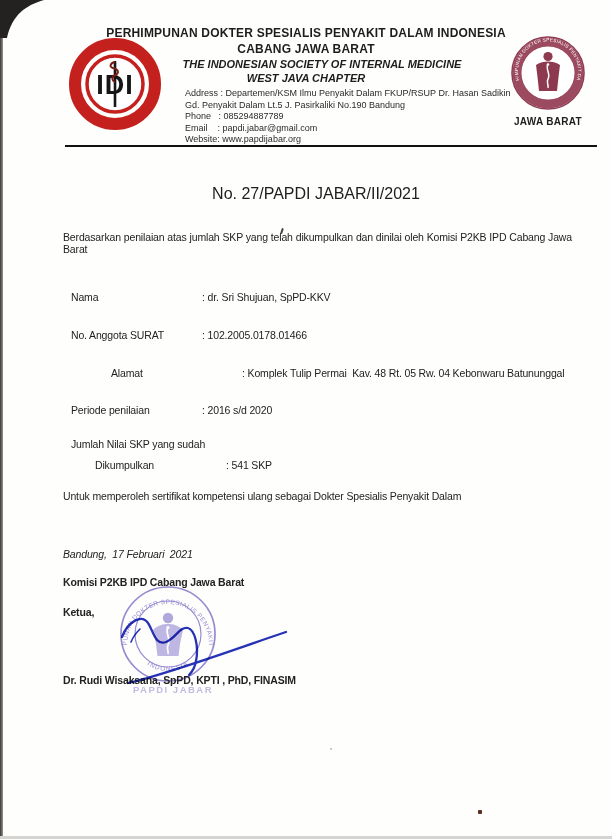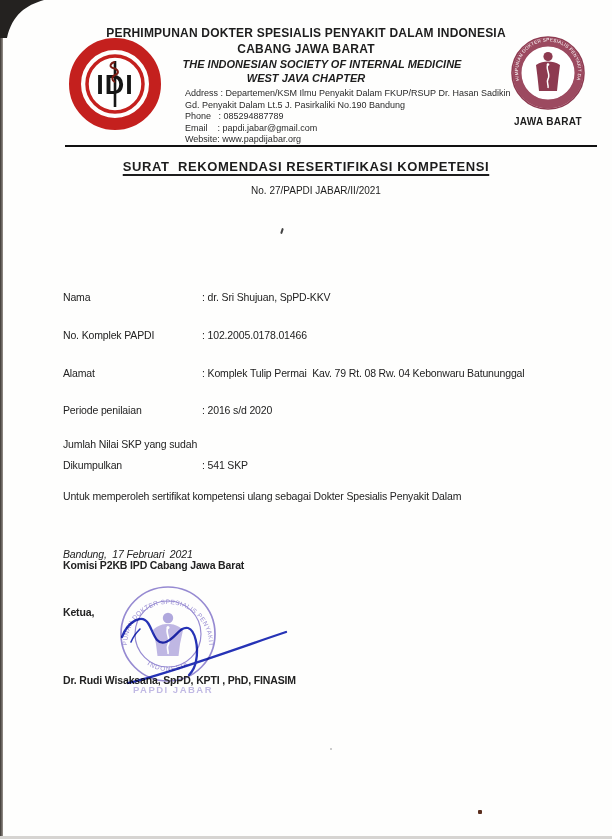--- a/index.html
+++ b/index.html
@@ -15,31 +15,31 @@
   .org1{top:26px;font-size:12px;font-weight:bold;letter-spacing:.2px;}
   .org2{top:42px;font-size:12px;font-weight:bold;letter-spacing:.2px;}
   .orgEn1{top:58px;font-size:11px;font-weight:bold;font-style:italic;padding-left:32px;}
   .orgEn2{top:72px;font-size:11px;font-weight:bold;font-style:italic;}
   .addr{left:185px;font-size:9px;color:#2a2a2a;}
   .addr1{top:88px;} .addr2{top:99.5px;} .addr3{top:111px;} .addr4{top:122.5px;} .addr5{top:134px;}
   .hrule{top:145px;left:65px;width:532px;height:2px;background:#111;}
   
   .title{top:159px;font-size:13px;font-weight:bold;letter-spacing:.6px;}
   .title span{text-decoration:underline;text-decoration-thickness:1.6px;text-underline-offset:3px;}
-  .letterNo{top:185px;font-size:10px;margin-left:20px;}
+  .letterNo{top:185px;font-size:16px;margin-left:20px;}
   .bodytxt{font-size:10.5px;letter-spacing:-.15px;color:#222;}
   .introL1{top:231px;left:63px;width:509px;text-align:justify;text-align-last:justify;word-spacing:-1px;}
   .introL2{top:256px;left:63px;}
-  .f-label{left:63px;}
+  .f-label{left:71px;}
   .f-value{left:202px;}
-  .fy1{top:291px;} .fy2{top:329px;} .fy3{top:367px;} .fy4{top:404px;}
-  .fy5a{top:438px;} .fy5b{top:459px;}
+  .fy1{top:291px;} .fy2{top:329px;} .fy3{top:367px;margin-left:40px;} .fy4{top:404px;}
+  .fy5a{top:438px;} .fy5b{top:459px;margin-left:24px;}
   .closing{top:490px;left:63px;}
   .dateline{top:548px;left:63px;font-style:italic;}
-  .committee{top:559px;left:63px;font-weight:bold;}
+  .committee{top:576px;left:63px;font-weight:bold;}
   .ketua{top:606px;left:63px;font-weight:bold;}
   .signerName{top:674px;left:63px;font-weight:bold;z-index:5;}
   
   .stamp{position:absolute;left:118px;top:584px;width:100px;height:100px;
          opacity:.85;mix-blend-mode:multiply;z-index:3;}
   .stampSub{top:684px;left:103px;width:140px;text-align:center;
             font-size:9.5px;font-weight:bold;letter-spacing:1.5px;
             color:#8577cc;opacity:.5;filter:blur(.4px);z-index:2;}
   .sig{position:absolute;left:100px;top:595px;width:220px;height:100px;z-index:6;
        mix-blend-mode:multiply;}
@@ -97,32 +97,32 @@
   <div class="abs center org1">PERHIMPUNAN DOKTER SPESIALIS PENYAKIT DALAM INDONESIA</div>
   <div class="abs center orgEn1">THE INDONESIAN SOCIETY OF INTERNAL MEDICINE</div>
   <div class="abs center orgEn2">WEST JAVA CHAPTER</div>
   <div class="abs addr addr1">Address : Departemen/KSM Ilmu Penyakit Dalam FKUP/RSUP Dr. Hasan Sadikin</div>
   <div class="abs addr addr2">Gd. Penyakit Dalam Lt.5 J. Pasirkaliki No.190 Bandung</div>
   <div class="abs addr addr3">Phone   : 085294887789</div>
   <div class="abs addr addr4">Email    : papdi.jabar@gmail.com</div>
   <div class="abs addr addr5">Website: www.papdijabar.org</div>
   <div class="abs hrule"></div>
 
-  <div class="abs center title"><span>SURAT  REKOMENDASI RESERTIFIKASI KOMPETENSI</span></div>
   <div class="abs center letterNo">No. 27/PAPDI JABAR/II/2021</div>
 
+  <div class="abs bodytxt introL1" style="white-space:normal;">Berdasarkan penilaian atas jumlah SKP yang telah dikumpulkan dan dinilai oleh Komisi P2KB IPD Cabang Jawa Barat</div>
 
   <div class="abs bodytxt f-label fy1">Nama</div>
   <div class="abs bodytxt f-value fy1">: dr. Sri Shujuan, SpPD-KKV</div>
 
-  <div class="abs bodytxt f-label fy2">No. Komplek PAPDI</div>
+  <div class="abs bodytxt f-label fy2">No. Anggota SURAT</div>
   <div class="abs bodytxt f-value fy2">: 102.2005.0178.01466</div>
 
   <div class="abs bodytxt f-label fy3">Alamat</div>
-  <div class="abs bodytxt f-value fy3">: Komplek Tulip Permai  Kav. 79 Rt. 08 Rw. 04 Kebonwaru Batununggal</div>
+  <div class="abs bodytxt f-value fy3">: Komplek Tulip Permai  Kav. 48 Rt. 05 Rw. 04 Kebonwaru Batununggal</div>
 
   <div class="abs bodytxt f-label fy4">Periode penilaian</div>
   <div class="abs bodytxt f-value fy4">: 2016 s/d 2020</div>
 
   <div class="abs bodytxt f-label fy5a">Jumlah Nilai SKP yang sudah</div>
   <div class="abs bodytxt f-label fy5b">Dikumpulkan</div>
   <div class="abs bodytxt f-value fy5b">: 541 SKP</div>
 
   <div class="abs bodytxt closing">Untuk memperoleh sertifikat kompetensi ulang sebagai Dokter Spesialis Penyakit Dalam</div>
   <div class="abs bodytxt dateline">Bandung,  17 Februari  2021</div>

